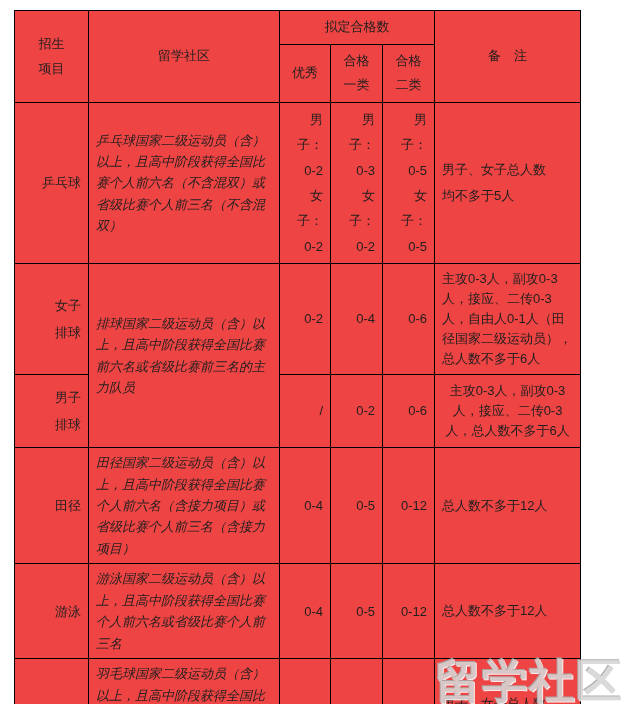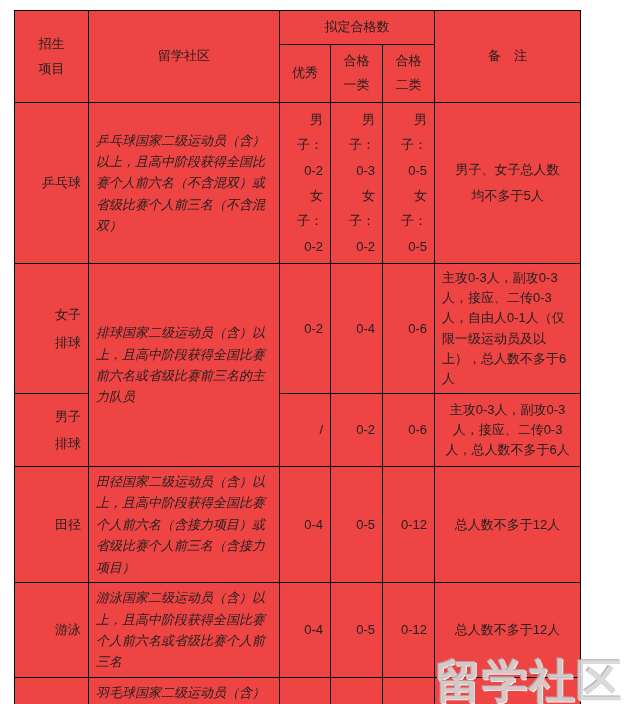--- a/index.html
+++ b/index.html
@@ -46,21 +46,21 @@
   td.req-cell {
     text-align: left;
     line-height: 1.65;
     font-style: italic;
   }
   td.val-cell {
     text-align: right;
     line-height: 1.95;
   }
   td.remark-center {
-    text-align: center;
+    text-align: left;
     line-height: 2.0;
   }
   td.remark-left {
     text-align: left;
     line-height: 1.55;
     font-size: 12.5px;
   }
   tr.hr-top   { height: 32px; }
   tr.hr-bot   { height: 58px; }
   tr.row-tt   { height: 126px; }
@@ -139,21 +139,21 @@
 均不多于5人</td>
       </tr>
 
       <tr class="row-wv">
         <td class="label-cell">女子
 排球</td>
         <td class="req-cell" rowspan="2">排球国家二级运动员（含）以上，且高中阶段获得全国比赛前六名或省级比赛前三名的主力队员</td>
         <td class="val-cell">0-2</td>
         <td class="val-cell">0-4</td>
         <td class="val-cell">0-6</td>
-        <td class="remark-left">主攻0-3人，副攻0-3人，接应、二传0-3人，自由人0-1人（仅限一级运动员及以上），总人数不多于6人</td>
+        <td class="remark-left">主攻0-3人，副攻0-3人，接应、二传0-3人，自由人0-1人（田径国家二级运动员），总人数不多于6人</td>
       </tr>
 
       <tr class="row-mv">
         <td class="label-cell">男子
 排球</td>
         <td class="val-cell">/</td>
         <td class="val-cell">0-2</td>
         <td class="val-cell">0-6</td>
         <td class="remark-left" style="text-align:center;">主攻0-3人，副攻0-3人，接应、二传0-3人，总人数不多于6人</td>
       </tr>

